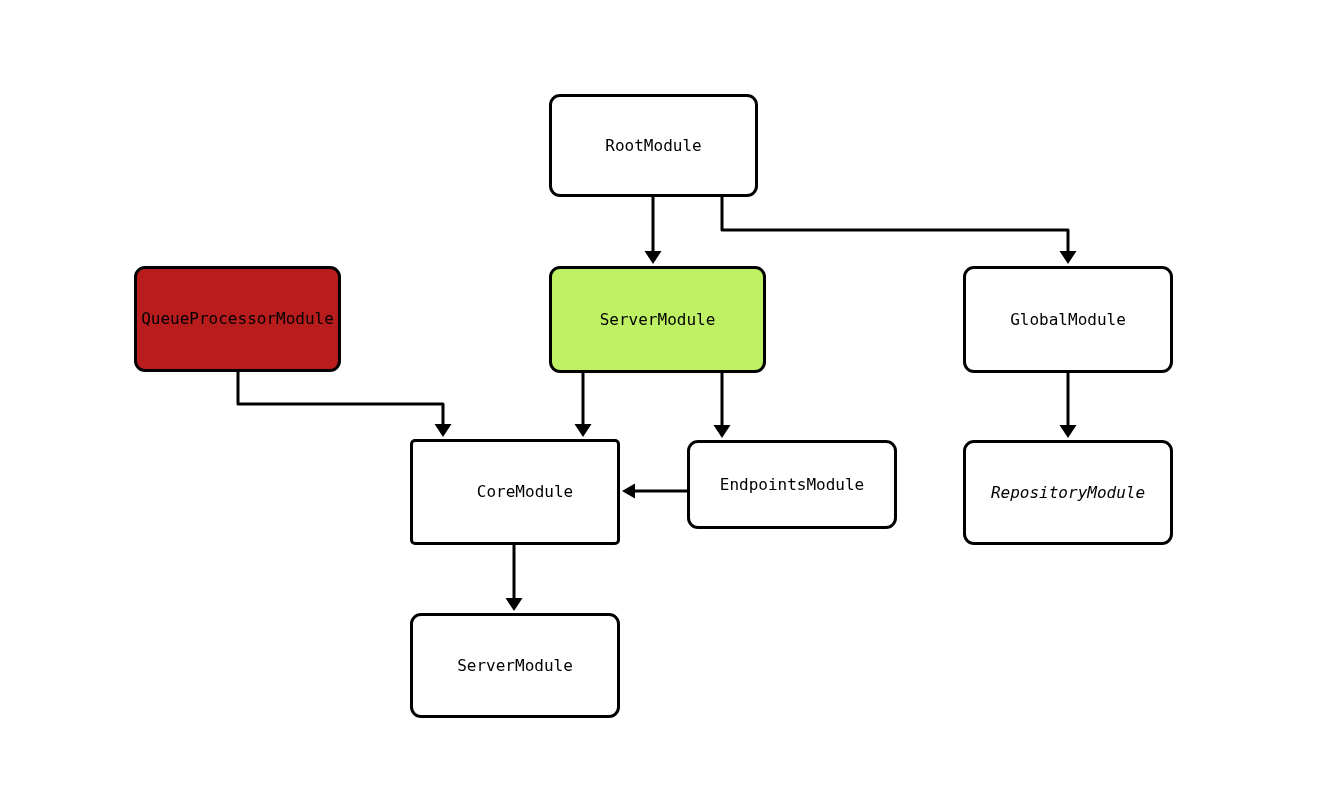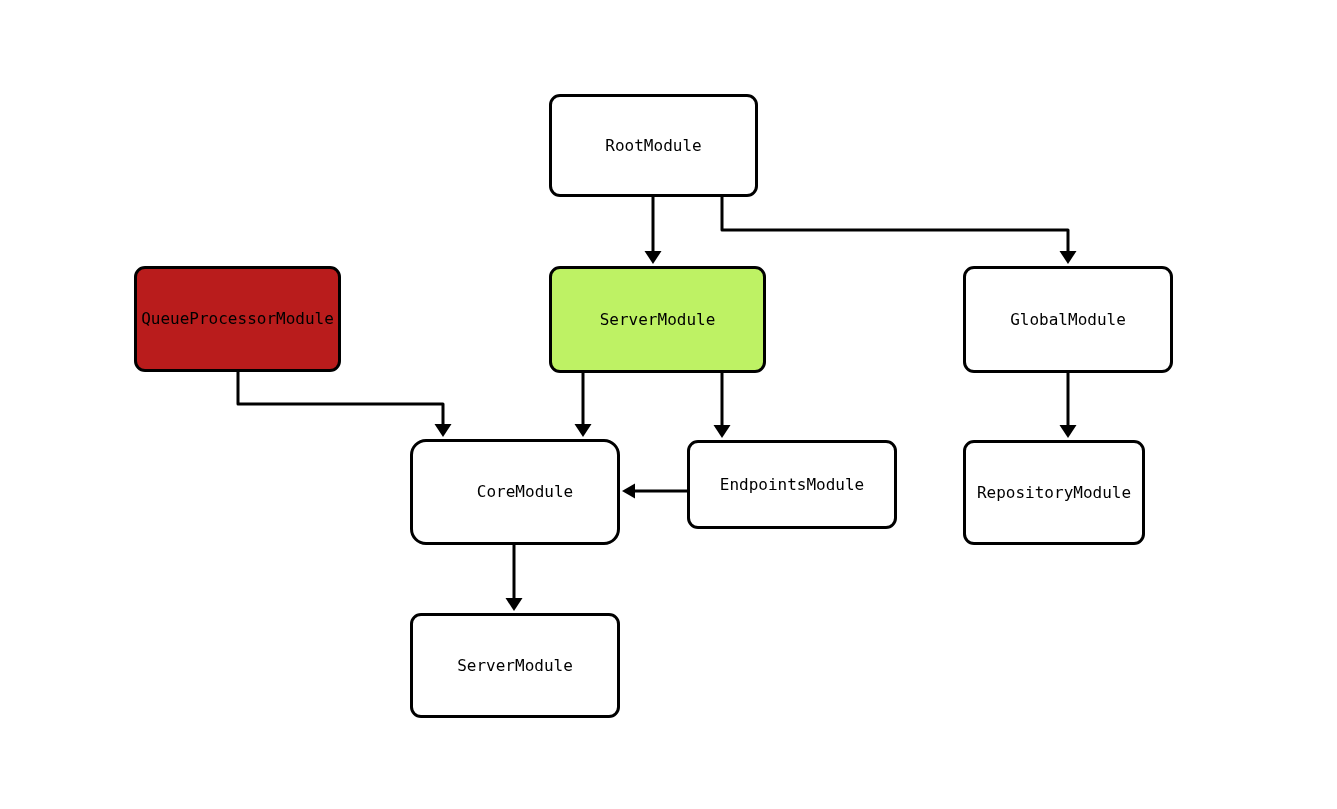--- a/index.html
+++ b/index.html
@@ -94,31 +94,31 @@
   <div class="node" style="left: 549px; top: 266px; width: 217px; height: 107px; border-width: 3px; border-color: rgb(0, 0, 0); border-radius: 11px; background: #bef264;">
     <div class="node-line">Server</div>
     <div class="node-line">Module</div>
   </div>
 
   <div class="node" style="left: 963px; top: 266px; width: 210px; height: 107px; border-width: 3px; border-color: rgb(0, 0, 0); border-radius: 11px; background: rgb(255, 255, 255);">
     <div class="node-line">Global</div>
     <div class="node-line">Module</div>
   </div>
 
-  <div class="node" style="left: 410px; top: 439px; width: 210px; height: 106px; border-width: 3px; border-color: rgb(0, 0, 0); border-radius: 16px; background: rgb(255, 255, 255); padding-left: 20px;">
+  <div class="node" style="left: 410px; top: 439px; width: 210px; height: 106px; border-width: 3px; border-color: rgb(0, 0, 0); border-radius: 5px; background: rgb(255, 255, 255); padding-left: 20px;">
     <div class="node-line">Core</div>
     <div class="node-line">Module</div>
   </div>
 
   <div class="node" style="left: 687px; top: 440px; width: 210px; height: 89px; border-width: 3px; border-color: rgb(0, 0, 0); border-radius: 11px; background: rgb(255, 255, 255);">
     <div class="node-line">Endpoints</div>
     <div class="node-line">Module</div>
   </div>
 
-  <div class="node" style="left: 963px; top: 440px; width: 182px; height: 105px; border-width: 3px; border-color: rgb(0, 0, 0); border-radius: 11px; background: rgb(255, 255, 255);">
+  <div class="node" style="left: 963px; top: 440px; width: 210px; height: 105px; border-width: 3px; border-color: rgb(0, 0, 0); border-radius: 11px; background: rgb(255, 255, 255); font-style: italic;">
     <div class="node-line">Repository</div>
     <div class="node-line">Module</div>
   </div>
 
   <div class="node" style="left: 410px; top: 613px; width: 210px; height: 105px; border-width: 3px; border-color: rgb(0, 0, 0); border-radius: 11px; background: rgb(255, 255, 255);">
     <div class="node-line">Server</div>
     <div class="node-line">Module</div>
   </div>
 
 </div>

